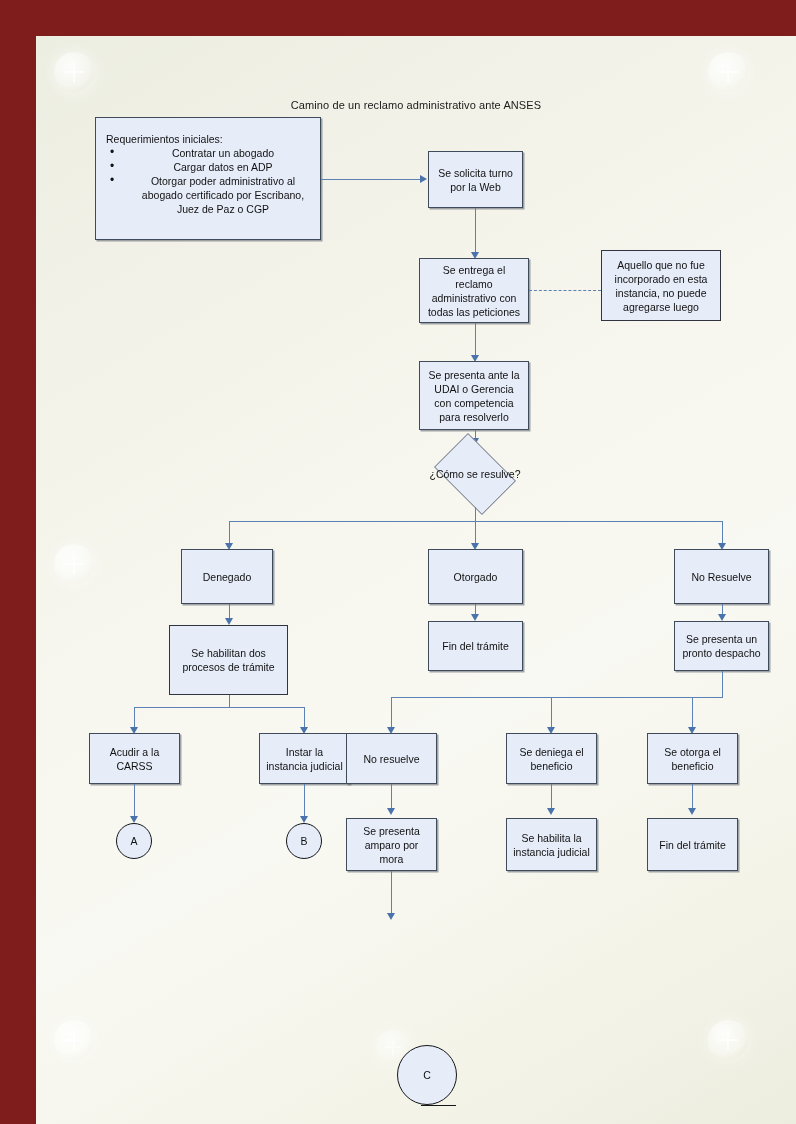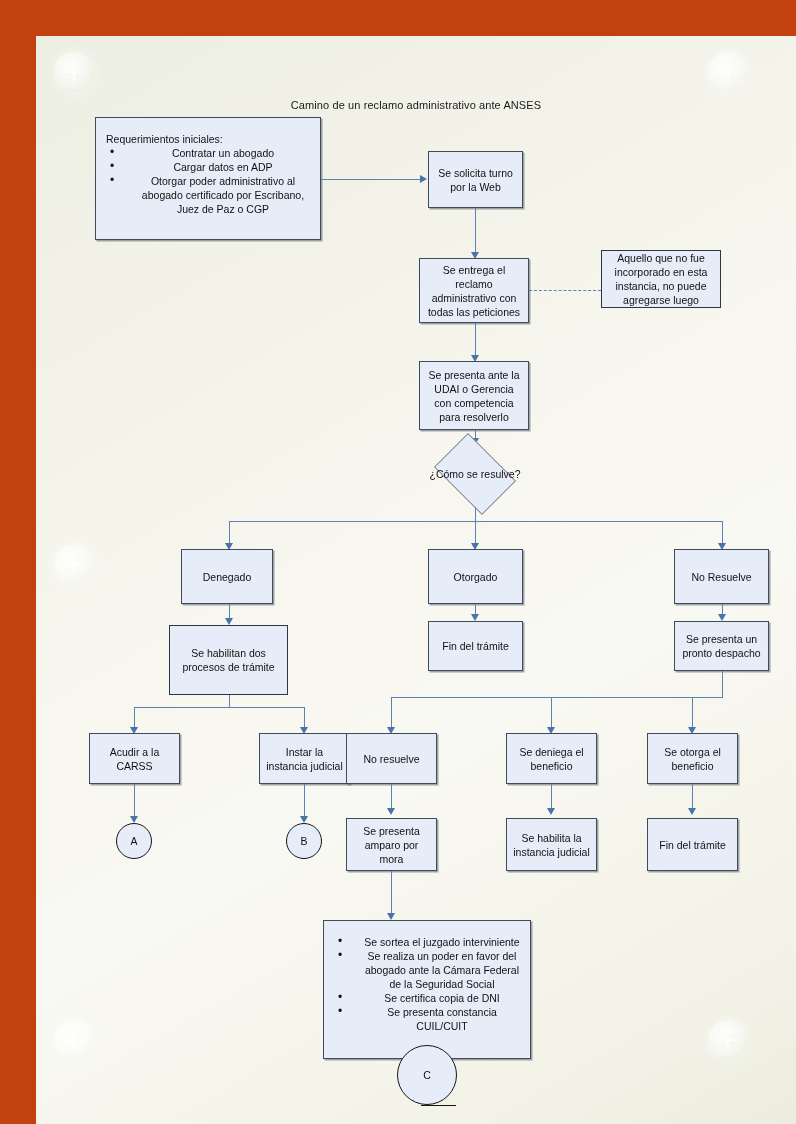--- a/index.html
+++ b/index.html
@@ -5,21 +5,21 @@
   html,body{margin:0;padding:0;}
   body{
     width:796px;height:1124px;
     background:#ffffff;
     font-family:"Liberation Sans", sans-serif;
     overflow:hidden;
   }
   #page{
     position:relative;
     width:796px;height:1124px;
-    background:#c2410c;
+    background:#7f1d1d;
     overflow:hidden;
   }
   
   #canvas{
     position:absolute;
     left:36px;top:36px;
     width:760px;height:1088px;
     background:linear-gradient(150deg,#edeee2 0%,#f1f1e7 18%,#f7f7ef 45%,#f9f9f3 62%,#f2f2e6 88%,#eceddf 100%);
     overflow:hidden;
   }
@@ -160,21 +160,21 @@
       <span class="ttl">Se solicita turno por la Web</span>
     </div>
     <div class="ln lnv" style="left:439px;top:172px;height:46px;"></div>
     <div class="arrow" style="left:435px;top:216px;"></div>
 
     <div class="node" style="left:383px;top:222px;width:110px;height:65px;">
       <span class="ttl">Se entrega el reclamo administrativo con todas las peticiones</span>
     </div>
 
     <div class="dash" style="left:493px;top:254px;width:72px;"></div>
-    <div class="node plain" style="left:565px;top:214px;width:120px;height:58px;">
+    <div class="node plain" style="left:565px;top:214px;width:120px;height:71px;">
       <span class="ttl">Aquello que no fue incorporado en esta instancia, no puede agregarse luego</span>
     </div>
 
     <div class="ln lnv" style="left:439px;top:287px;height:34px;"></div>
     <div class="arrow" style="left:435px;top:319px;"></div>
 
     <div class="node" style="left:383px;top:325px;width:110px;height:69px;">
       <span class="ttl">Se presenta ante la UDAI o Gerencia con competencia para resolverlo</span>
     </div>
     <div class="ln lnv" style="left:439px;top:394px;height:12px;"></div>
@@ -282,28 +282,20 @@
     <div class="node" style="left:470px;top:782px;width:91px;height:53px;">
       <span class="ttl">Se habilita la instancia judicial</span>
     </div>
     <div class="node" style="left:611px;top:782px;width:91px;height:53px;">
       <span class="ttl">Fin del trámite</span>
     </div>
 
     <div class="ln lnv" style="left:355px;top:835px;height:46px;"></div>
     <div class="arrow" style="left:351px;top:877px;"></div>
 
-    <div class="node listbox" style="left:287px;top:884px;width:208px;height:139px;">
-      <ul class="blist">
-        <li>Se sortea el juzgado interviniente</li>
-        <li>Se realiza un poder en favor del abogado ante la Cámara Federal de la Seguridad Social</li>
-        <li>Se certifica copia de DNI</li>
-        <li>Se presenta constancia CUIL/CUIT</li>
-      </ul>
-    </div>
 
     <div class="ln lnv" style="left:391px;top:1023px;height:16px;"></div>
     <div class="arrow" style="left:387px;top:1035px;"></div>
 
     <div class="circ" style="left:361px;top:1009px;width:60px;height:60px;">
       <span>C</span>
     </div>
     <div class="underline" style="left:385px;top:1069px;width:35px;"></div>
 
   </div>

